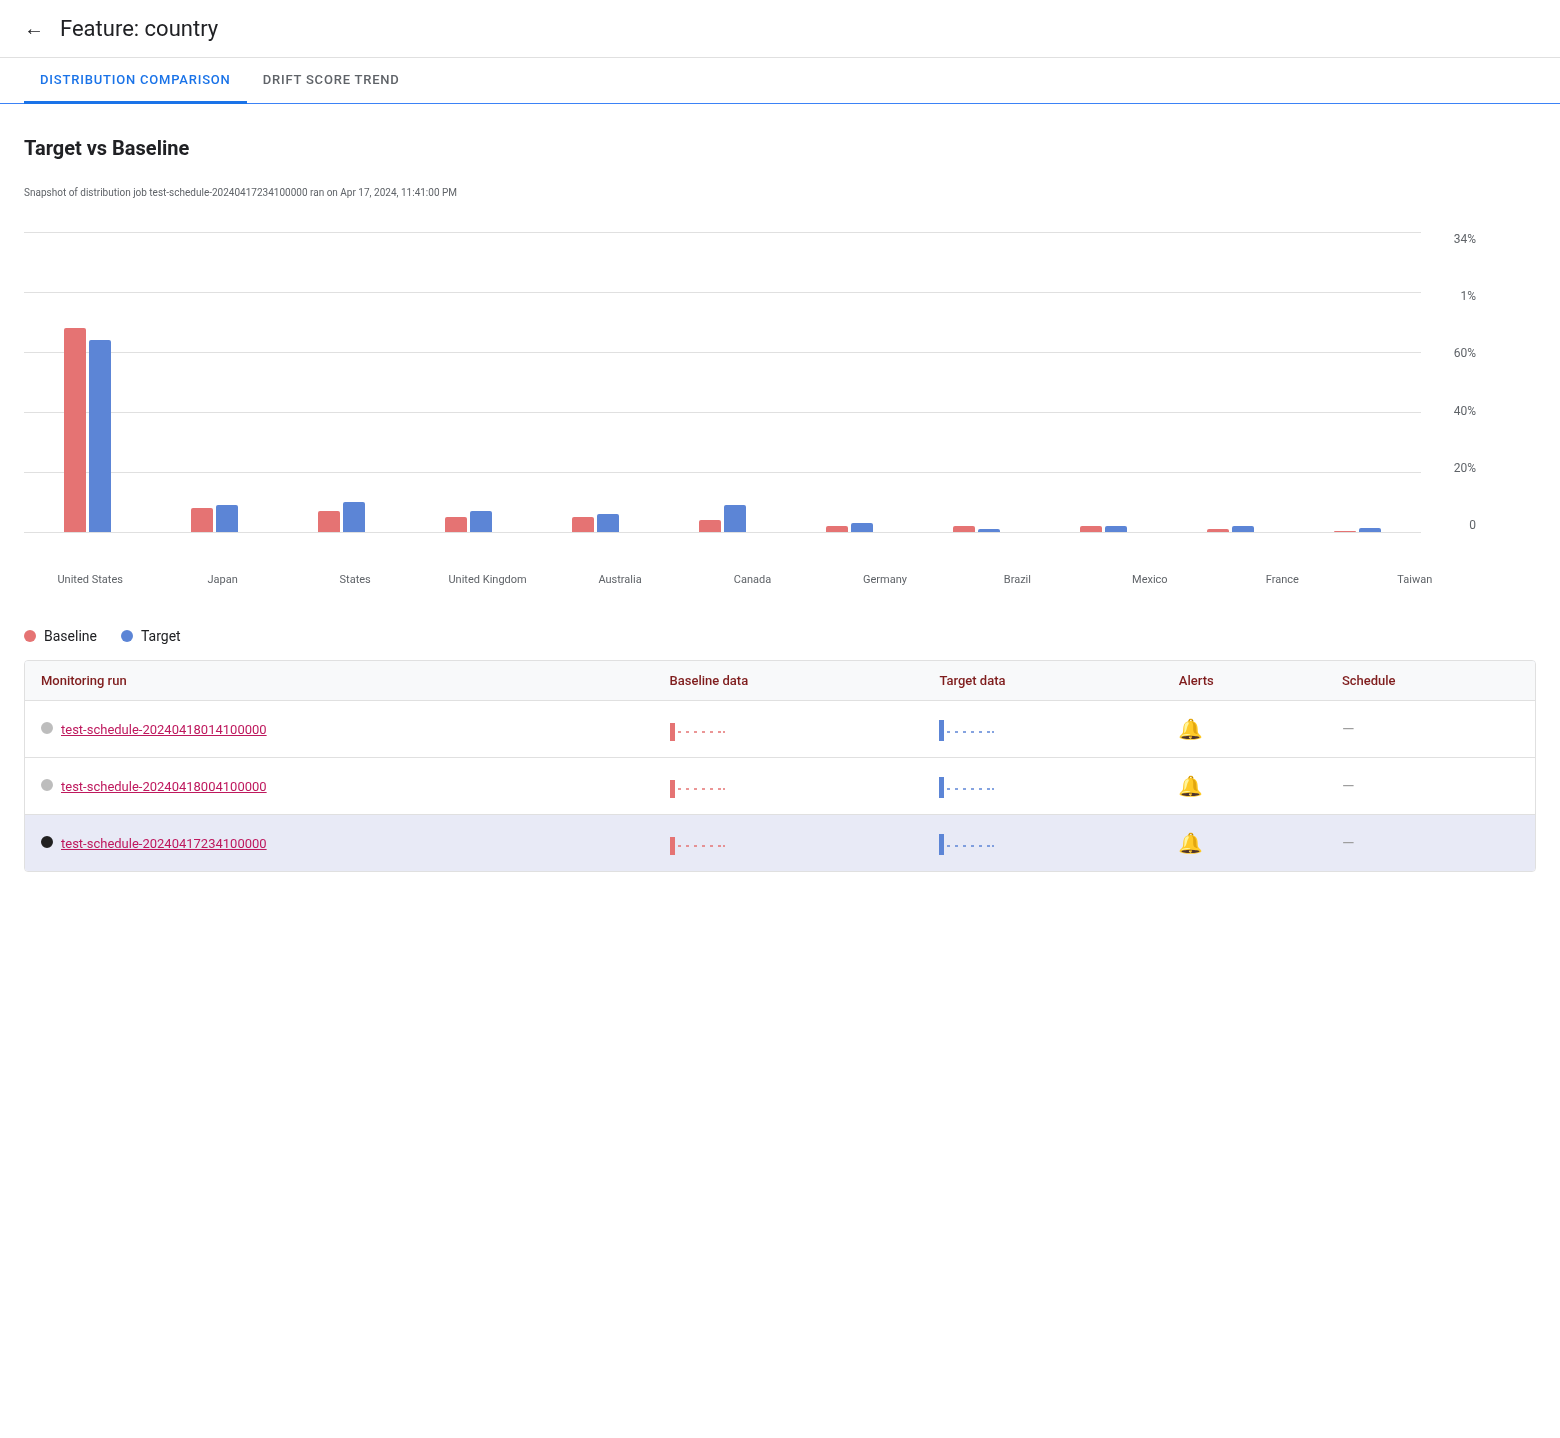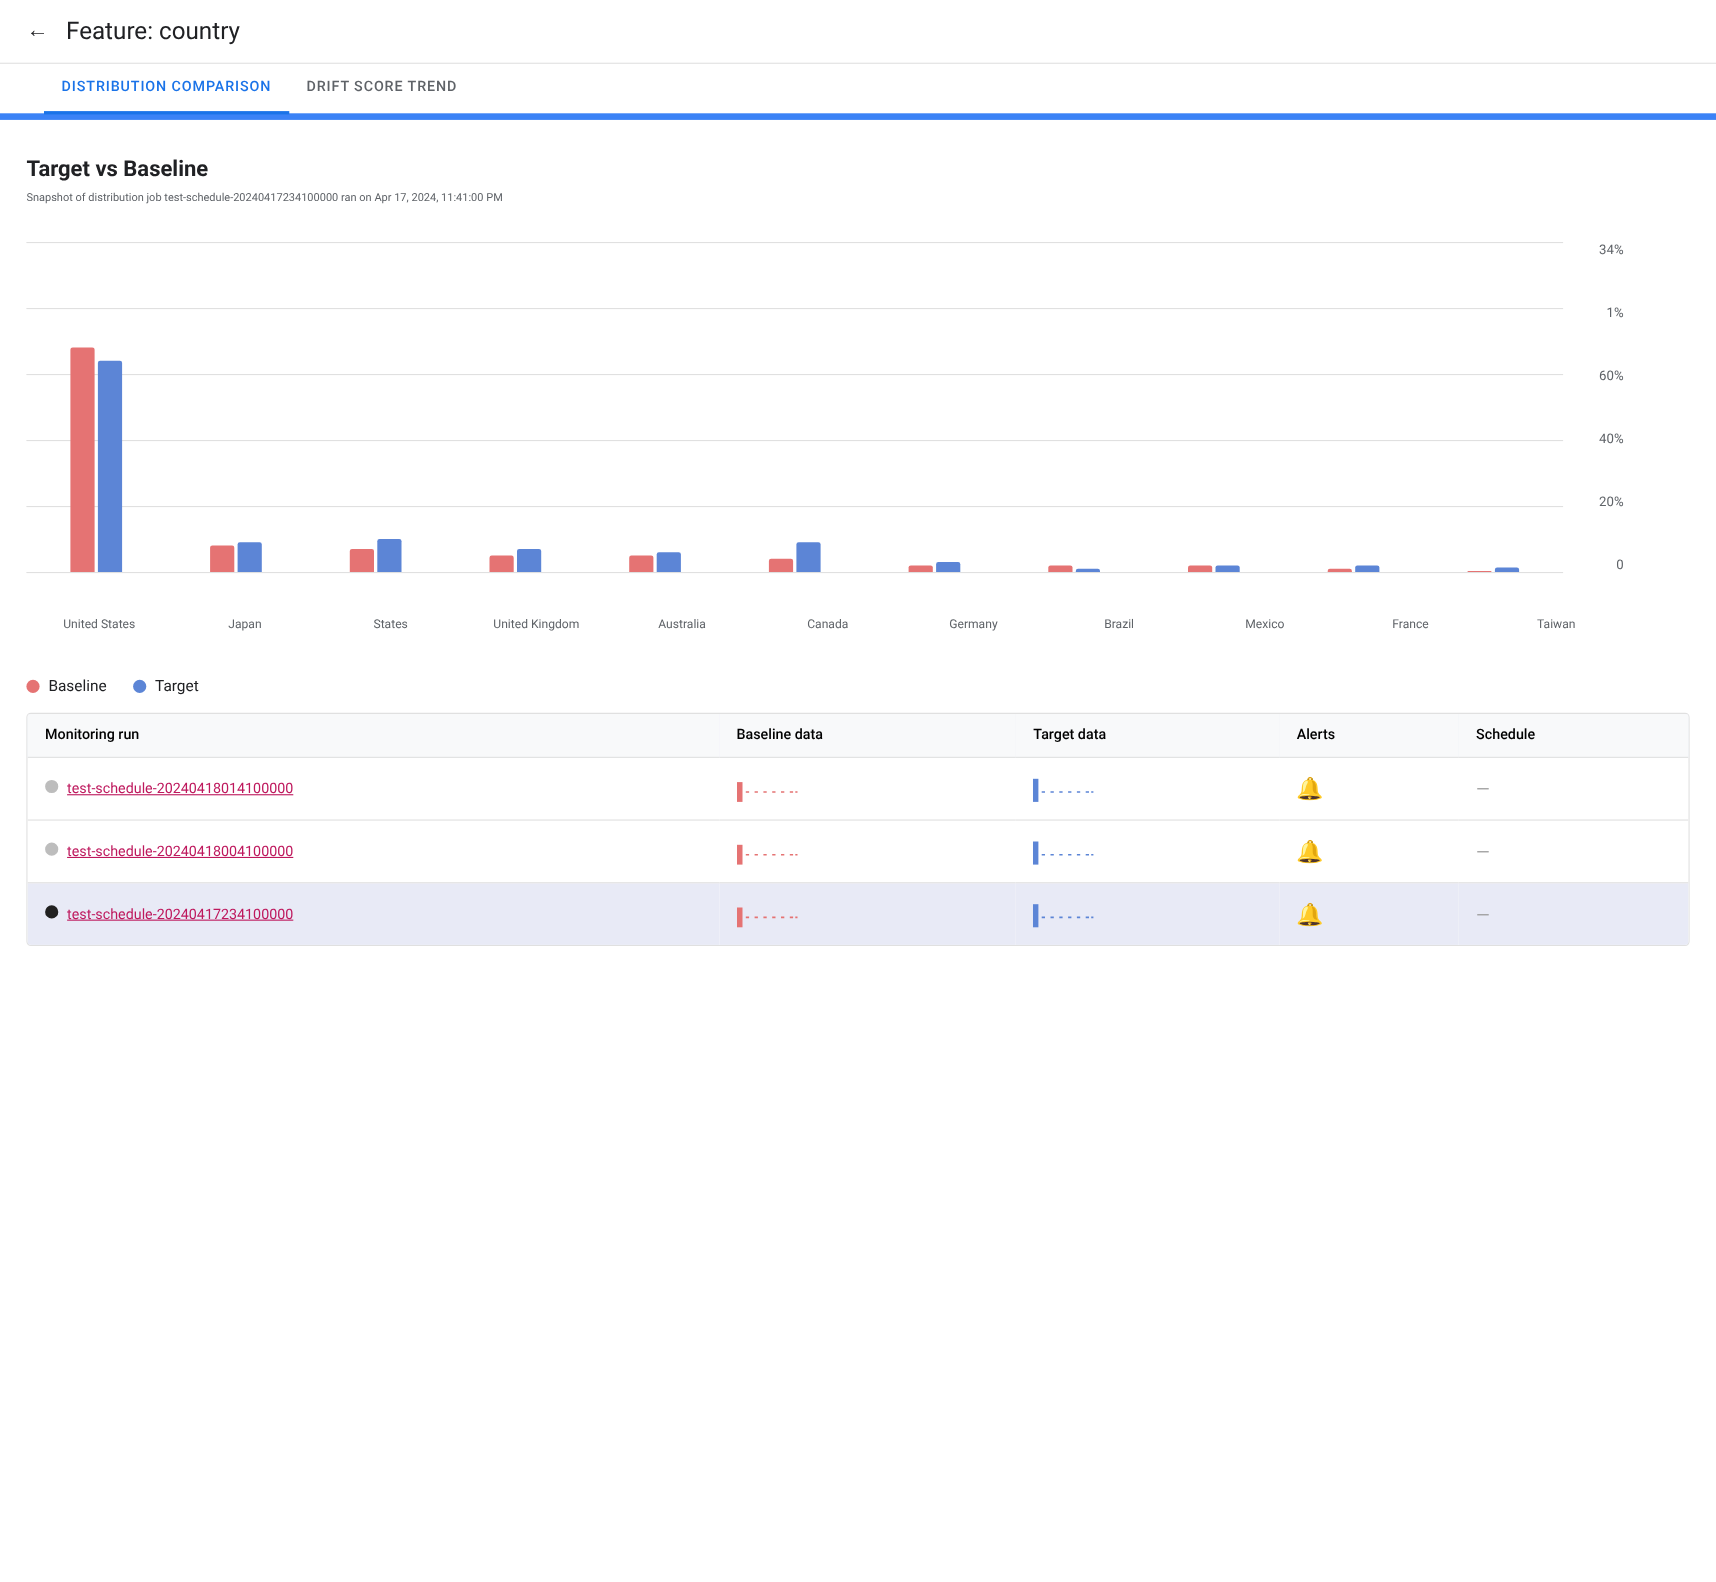--- a/index.html
+++ b/index.html
@@ -22,22 +22,22 @@
       align-items: center;
     }
     .page-title {
       font-size: 22px;
       font-weight: 400;
       color: #202124;
     }
 
     .tabs {
       display: flex;
-      border-bottom: 6px solid #3b82f6;
-      padding: 0 40px;
+      border-bottom: 1px solid #3b82f6;
+      padding: 0 24px;
     }
     .tab {
       padding: 14px 16px;
       cursor: pointer;
       font-size: 13px;
       font-weight: 500;
       letter-spacing: 0.8px;
       color: #5f6368;
       text-decoration: none;
       border-bottom: 3px solid transparent;
@@ -48,21 +48,21 @@
       border-bottom: 3px solid #1a73e8;
     }
 
     .content {
       padding: 32px 24px;
     }
 
     .section-title {
       font-size: 20px;
       font-weight: 700;
-      margin-bottom: 8px;
+      margin-bottom: 25px;
     }
     .section-subtitle {
       font-size: 10px;
       color: #5f6368;
       margin-bottom: 32px;
       line-height: 1.5;
     }
 
     .chart-container {
       position: relative;
@@ -177,21 +177,21 @@
     .table-container table {
       width: 100%;
       border-collapse: collapse;
     }
     .table-container th {
       background: #f8f9fa;
       padding: 12px 16px;
       text-align: left;
       font-size: 13px;
       font-weight: 500;
-      color: #000000;
+      color: #7f1d1d;
       border-bottom: 1px solid #e0e0e0;
     }
     .table-container td {
       padding: 14px 16px;
       font-size: 13px;
       border-bottom: 1px solid #e0e0e0;
       vertical-align: middle;
     }
     .table-container tr:last-child td {
       border-bottom: none;

